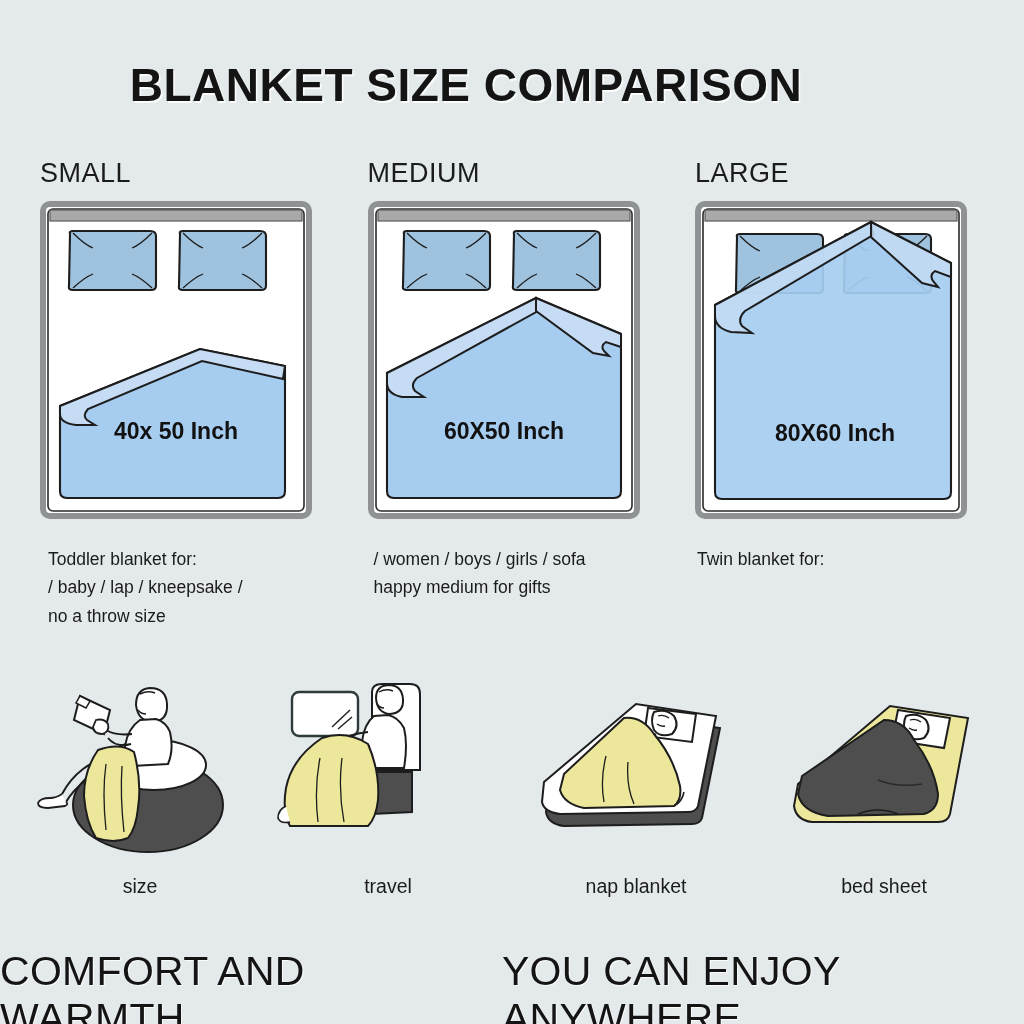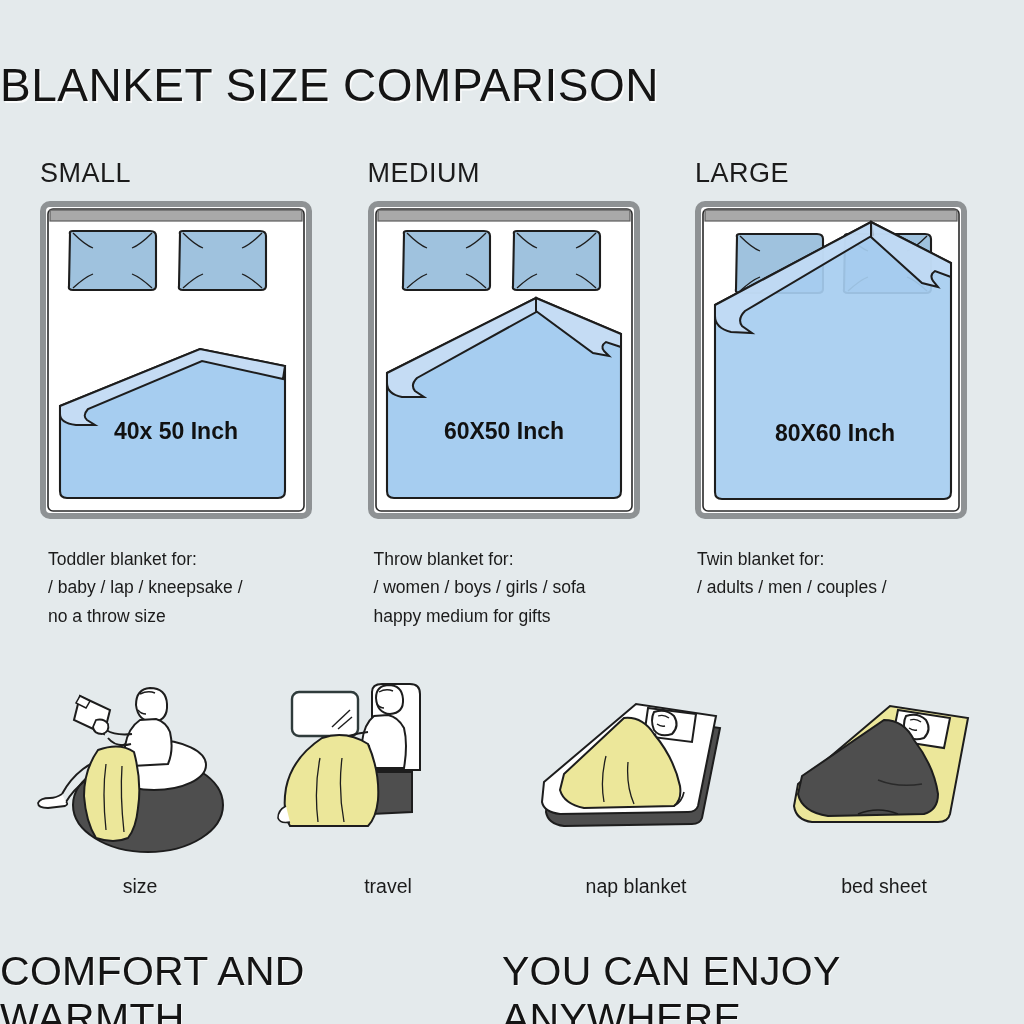--- a/index.html
+++ b/index.html
@@ -15,22 +15,23 @@
     overflow: hidden;
     position: relative;
   }
 
   
   #main-title {
     position: absolute;
     top: 58px;
     left: 0;
     width: 932px;
+    text-align: center;
     font-size: 46px;
-    font-weight: 400;
+    font-weight: 700;
     letter-spacing: 0.5px;
     color: #141414;
     text-shadow: 1.5px 1.5px 0 rgba(255,255,255,0.85);
   }
 
   
   #size-row {
     position: absolute;
     top: 158px;
     left: 40px;
@@ -178,21 +179,20 @@
       <path d="M228 87 Q216 76 208 73" fill="none" stroke="#1d1d1d" stroke-width="1.3"></path>
 
       <path d="M19 172 L168 97 L253 133 L253 290 Q253 297 246 297 L26 297 Q19 297 19 290 Z" fill="#a6cdf0" stroke="#1d1d1d" stroke-width="2.1"></path>
 
       <path d="M19 172 L168 97 L170 110 L49 177 Q42 184 47 190 L56 196 L34 196 Q19 193 19 182 Z" fill="#c5dcf4" stroke="#1d1d1d" stroke-width="2"></path>
 
       <path d="M168 97 L253 133 L253 146 L238 141 Q232 145 236 150 L241 155 L225 152 L168 110 Z" fill="#c5dcf4" stroke="#1d1d1d" stroke-width="2"></path>
       <text class="sz-text" x="136" y="238" text-anchor="middle">60X50 Inch</text>
     </svg>
     <div class="desc-block">
-      <div>Throw blanket for:</div>
       <div>/ women / boys / girls / sofa</div>
       <div>happy medium for gifts</div>
     </div>
   </div>
 
   <div class="size-col">
     <div class="size-label">LARGE</div>
     <svg class="bed-figure" viewBox="0 0 272 318">
       <rect x="3" y="3" width="266" height="312" rx="7" fill="#ffffff" stroke="#8e9294" stroke-width="6"></rect>
       <rect x="8" y="8" width="256" height="302" rx="5" fill="#ffffff" stroke="#2a2a2a" stroke-width="1.6"></rect>
@@ -209,21 +209,20 @@
 
       <path d="M20 104 L176 21 L256 62 L256 291 Q256 298 249 298 L27 298 Q20 298 20 291 Z" fill="#a6cdf0" fill-opacity="0.92" stroke="#1d1d1d" stroke-width="2.1"></path>
 
       <path d="M20 104 L176 21 L178 34 L50 110 Q42 118 47 125 L57 132 L36 131 Q20 127 20 115 Z" fill="#c5dcf4" fill-opacity="0.82" stroke="#1d1d1d" stroke-width="2"></path>
 
       <path d="M176 21 L256 62 L256 76 L240 70 Q234 74 238 80 L243 86 L227 82 L176 36 Z" fill="#c5dcf4" fill-opacity="0.82" stroke="#1d1d1d" stroke-width="2"></path>
       <text class="sz-text" x="140" y="240" text-anchor="middle">80X60 Inch</text>
     </svg>
     <div class="desc-block">
       <div>Twin blanket for:</div>
-      <div>/ adults / men / couples /</div>
     </div>
   </div>
 </div>
 
 <div id="usage-row">
 
   <div class="usage-col">
     <svg class="usage-figure" viewBox="0 0 225 195">
 
       <ellipse cx="120" cy="133" rx="75" ry="47" fill="#4e4e4e" stroke="#1d1d1d" stroke-width="2"></ellipse>

